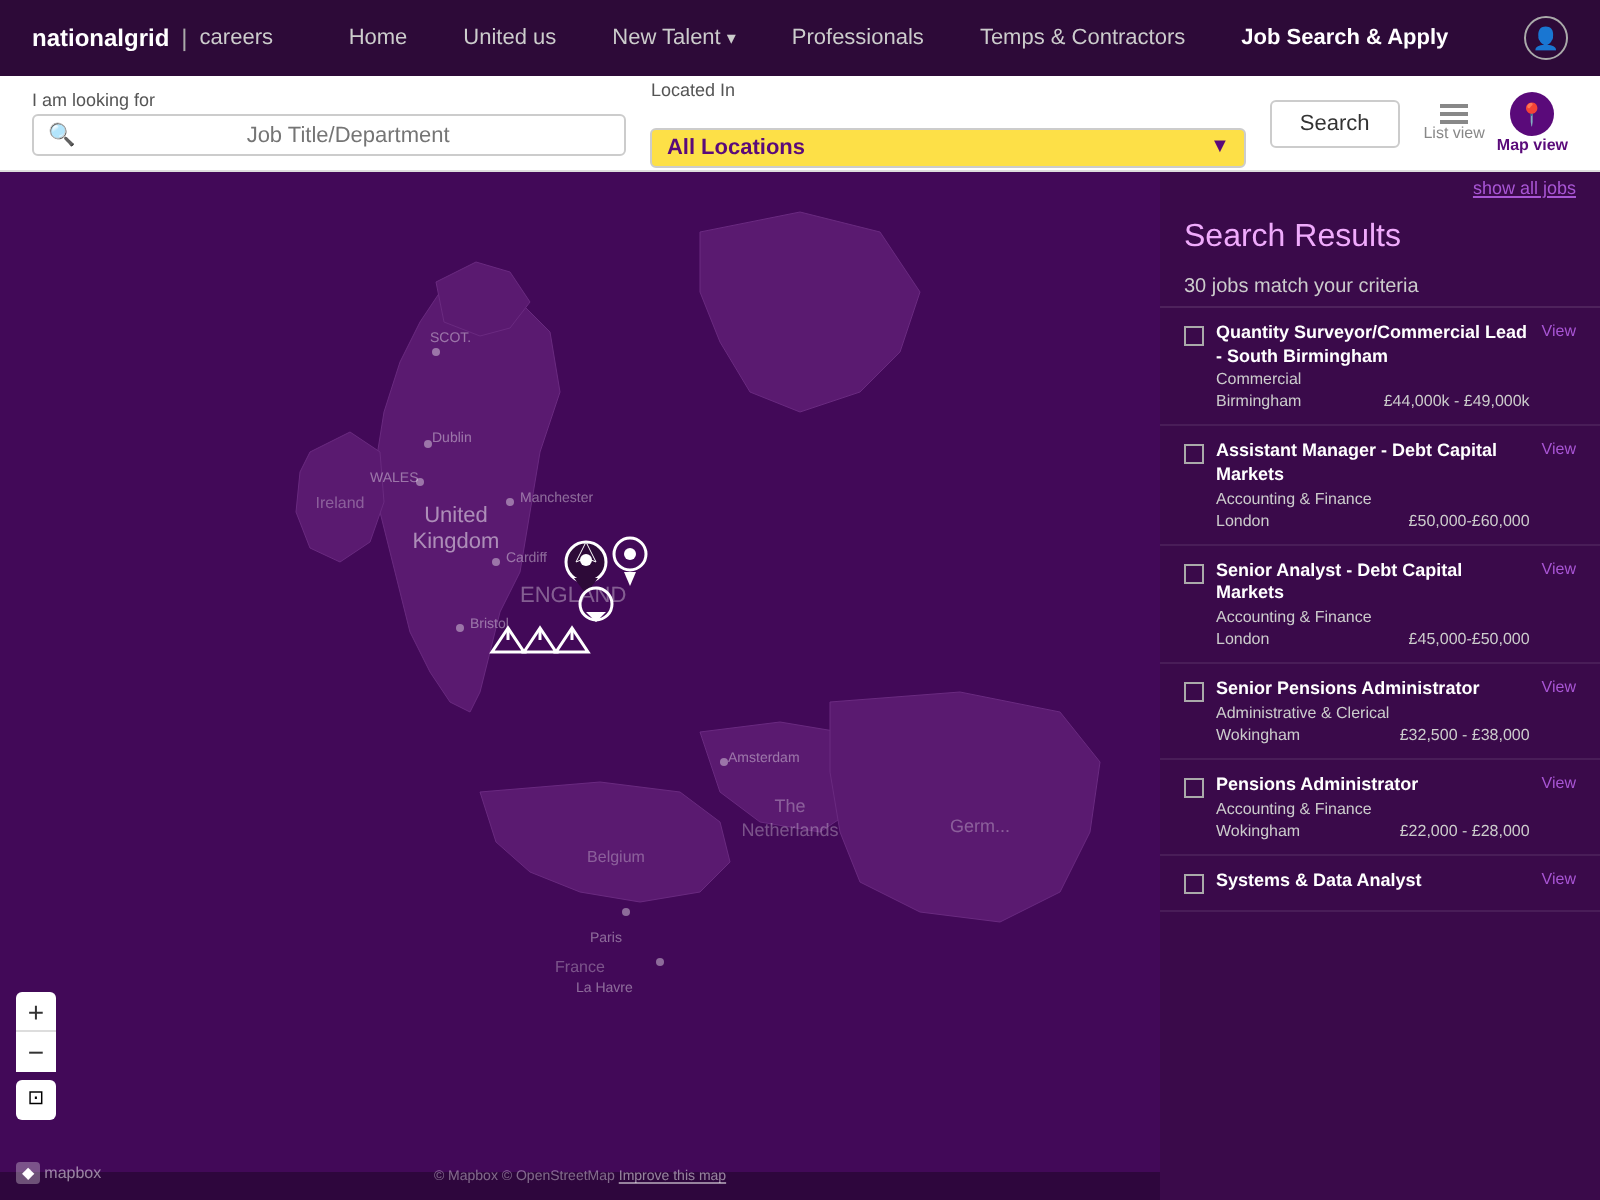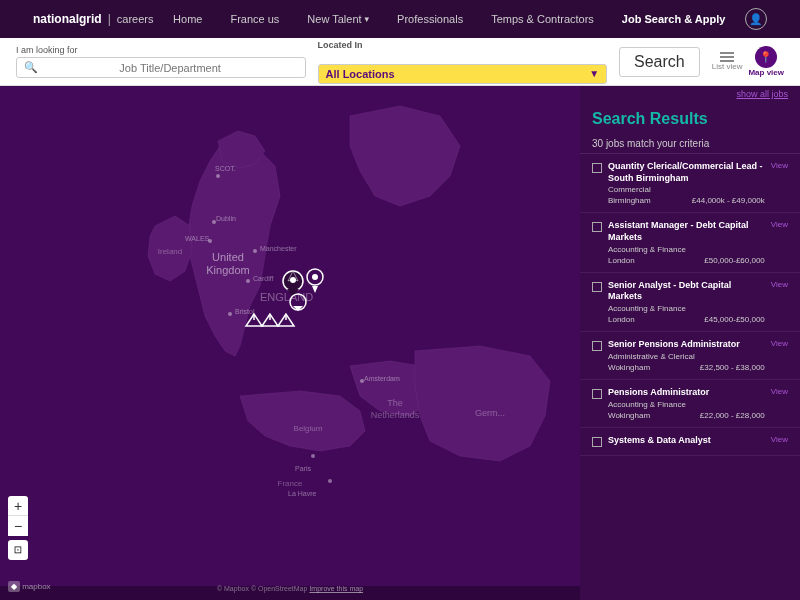--- a/index.html
+++ b/index.html
@@ -11,21 +11,21 @@
       background: #3a0a4a;
     }
 
     
     .nav {
       background: #2d0a38;
       height: 38px;
       display: flex;
       align-items: center;
       justify-content: space-between;
-      padding: 0 33px;
+      padding: 0 16px;
     }
     .nav-logo {
       display: flex;
       align-items: center;
       gap: 4px;
     }
     .nav-logo-text {
       color: #fff;
       font-size: 12px;
       font-weight: bold;
@@ -119,21 +119,20 @@
     }
     .location-field {
       display: flex;
       flex-direction: column;
       flex: 1;
     }
     .location-field-label {
       font-size: 9px;
       color: #555;
       margin-bottom: 14px;
-      font-weight: bold;
     }
     .location-select {
       display: flex;
       align-items: center;
       border: 1px solid #ccc;
       border-radius: 3px;
       padding: 3px 7px;
       background: #fde047;
       cursor: pointer;
       justify-content: space-between;
@@ -145,21 +144,21 @@
     }
     .location-select-arrow {
       color: #5a0a7a;
       font-size: 10px;
     }
     .search-btn {
       background: #fff;
       border: 1px solid #ccc;
       border-radius: 3px;
       padding: 5px 14px;
-      font-size: 16px;
+      font-size: 11px;
       color: #333;
       cursor: pointer;
     }
     .view-toggle {
       display: flex;
       align-items: center;
       gap: 6px;
     }
     .list-view-btn {
       display: flex;
@@ -314,23 +313,23 @@
     }
     .show-all-link {
       text-align: right;
       padding: 3px 12px;
       font-size: 9px;
       color: #a855d4;
       text-decoration: underline;
       cursor: pointer;
     }
     .results-title {
-      color: #14b8a6;
+      color: #f0abfc;
       font-size: 16px;
-      font-weight: bold;
+      font-weight: normal;
     }
     .results-count {
       color: #ccc;
       font-size: 10px;
       margin-top: 10px;
     }
     .results-list {
       flex: 1;
       overflow-y: auto;
     }
@@ -388,21 +387,21 @@
 <body>
 
 <nav class="nav">
   <div class="nav-logo">
     <span class="nav-logo-text">nationalgrid</span>
     <span class="nav-logo-sep">|</span>
     <span class="nav-logo-careers">careers</span>
   </div>
   <div class="nav-links">
     <a class="nav-link">Home</a>
-    <a class="nav-link">France us</a>
+    <a class="nav-link">United us</a>
     <a class="nav-link nav-link-dropdown">New Talent</a>
     <a class="nav-link">Professionals</a>
     <a class="nav-link">Temps &amp; Contractors</a>
     <a class="nav-link active">Job Search &amp; Apply</a>
   </div>
   <div class="nav-user">
     <span>👤</span>
   </div>
 </nav>
 
@@ -549,21 +548,21 @@
   <div class="results-panel">
     <div class="show-all-link">show all jobs</div>
     <div class="results-header">
       <div class="results-title">Search Results</div>
       <div class="results-count">30 jobs match your criteria</div>
     </div>
     <div class="results-list" id="results-list">
     <div class="result-item">
       <div class="result-checkbox"></div>
       <div class="result-info">
-        <div class="result-title">Quantity Clerical/Commercial Lead - South Birmingham</div>
+        <div class="result-title">Quantity Surveyor/Commercial Lead - South Birmingham</div>
         <div class="result-category">Commercial</div>
         <div class="result-meta">
           <span class="result-location">Birmingham</span>
           <span class="result-salary">£44,000k - £49,000k</span>
         </div>
       </div>
       <span class="result-view">View</span>
     </div>
         <div class="result-item">
       <div class="result-checkbox"></div>

